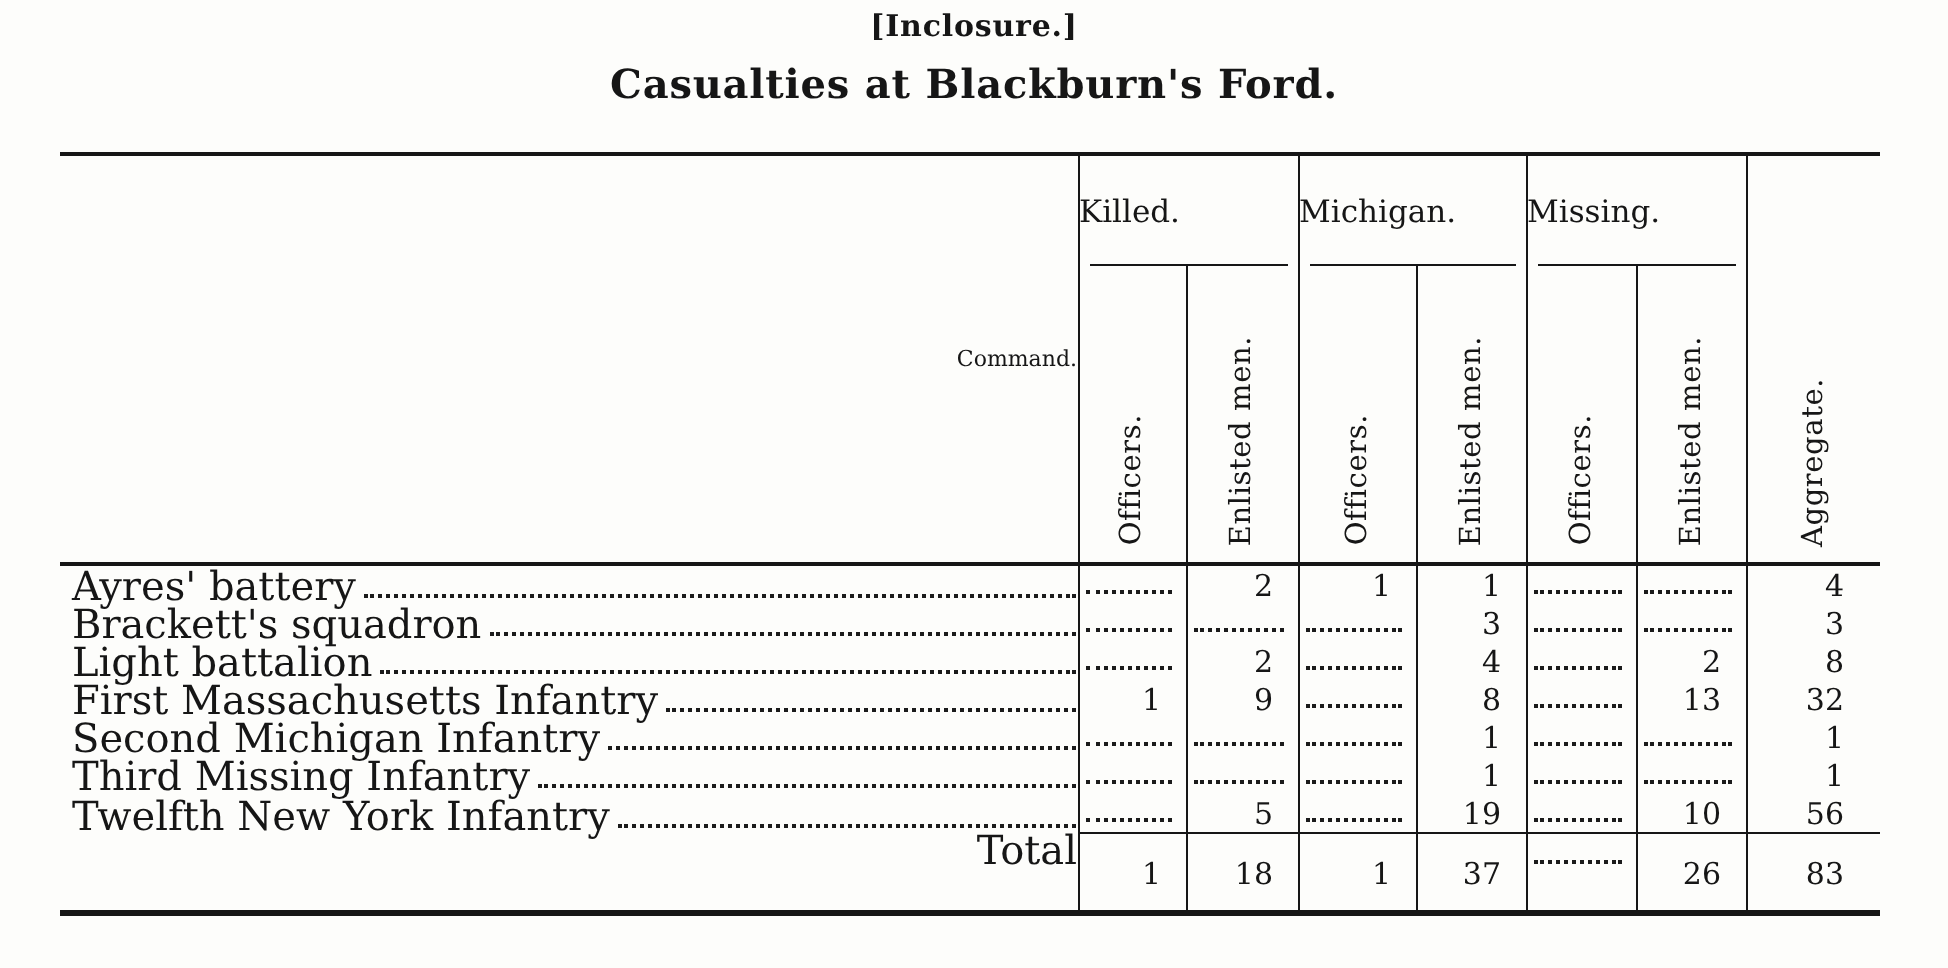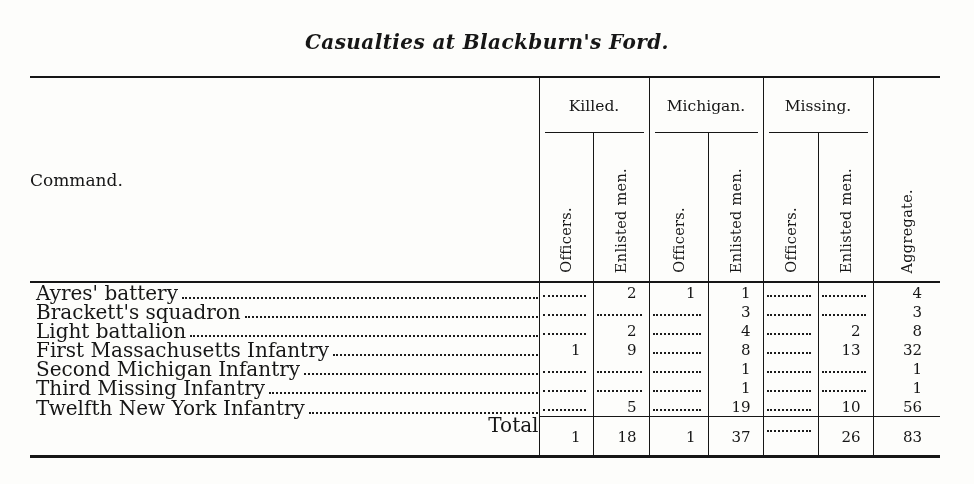--- a/index.html
+++ b/index.html
@@ -10,33 +10,33 @@
     color:#161616;
     font-family:"DejaVu Serif","Liberation Serif",serif;
     overflow:hidden;
   }
   .inclosure{
     position:absolute;top:4px;left:0;width:100%;
     text-align:center;font-size:15px;font-weight:bold;letter-spacing:.4px;
   }
   .doc-title{
     position:absolute;top:30px;left:0;width:100%;
-    text-align:center;font-size:20px;font-weight:bold;font-style:italic;letter-spacing:.4px;
+    text-align:center;font-size:20px;font-weight:bold;letter-spacing:.4px;
   }
   table.casualties{
     position:absolute;left:30px;top:76px;
     width:910px;table-layout:fixed;border-collapse:collapse;
     border-top:2.5px solid #161616;
     border-bottom:3px solid #161616;
   }
   .bL{border-left:1.6px solid #161616;}
   
   th{font-weight:normal;padding:0;}
-  th.cmd-h{height:203px;vertical-align:middle;text-align:left;font-size:17px;border-bottom:2px solid #161616;}
-  th.grp{position:relative;height:55px;vertical-align:middle;text-align:center;font-size:15.5px;}
+  th.cmd-h{height:203px;vertical-align:middle;text-align:right;font-size:11px;border-bottom:2px solid #161616;}
+  th.grp{position:relative;height:55px;vertical-align:middle;text-align:left;font-size:15.5px;}
   th.grp::after{content:"";position:absolute;left:5px;right:5px;bottom:0;border-bottom:1.6px solid #161616;}
   th.sub{height:148px;vertical-align:bottom;border-bottom:2px solid #161616;}
   th.agg-h{vertical-align:bottom;border-bottom:2px solid #161616;}
   .rotbox{display:flex;align-items:flex-end;justify-content:center;height:148px;box-sizing:border-box;padding-bottom:8px;}
   .rotbox.tall{height:203px;}
   .rot{writing-mode:vertical-rl;transform:rotate(180deg);font-size:14.5px;letter-spacing:.3px;white-space:nowrap;}
   
   td{padding:0;vertical-align:bottom;}
   .cmdline{display:flex;align-items:flex-end;height:19px;padding-left:6px;box-sizing:border-box;}
   .cmdname{white-space:nowrap;font-size:20px;line-height:17px;}
@@ -49,20 +49,21 @@
   
   tr.total td.num{border-top:1.6px solid #161616;}
   tr.total .cmdline{height:38px;padding-left:38px;padding-bottom:10px;flex-direction:column;}
   tr.total .numbox{height:38px;padding-bottom:10px;}
   tr.total .val:empty + .numleader{margin-bottom:13px;}
 </style>
 </head>
 <body>
 
 <div class="page">
+  <div class="inclosure">[Inclosure.]</div>
   <div class="doc-title">Casualties at Blackburn's Ford.</div>
 
   <table class="casualties">
     <colgroup>
       <col style="width:509px">
         <col style="width:54px">
         <col style="width:56px">
         <col style="width:59px">
       <col style="width:55px">
         <col style="width:55px">

